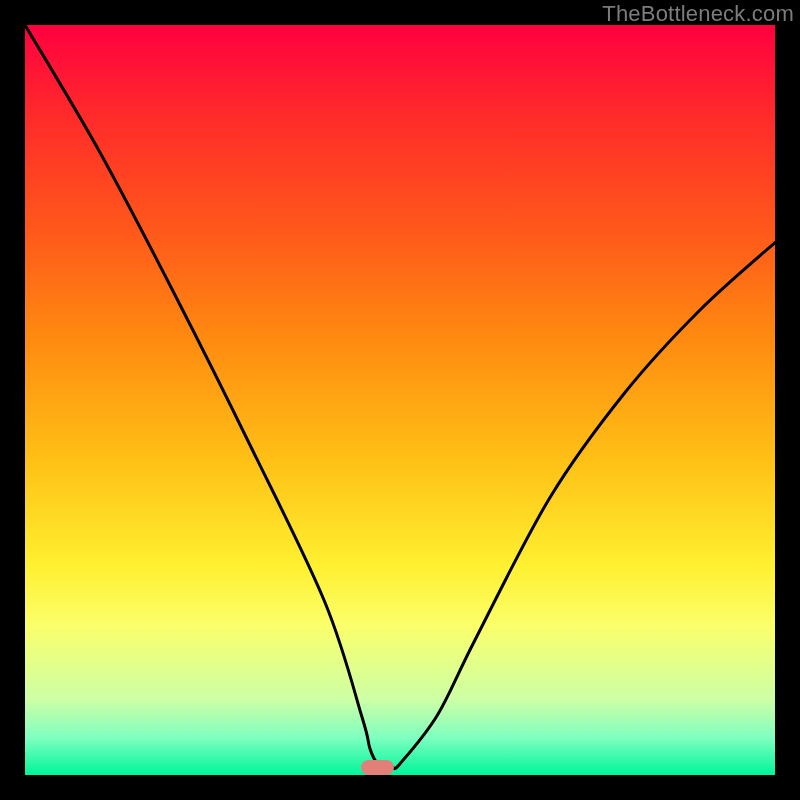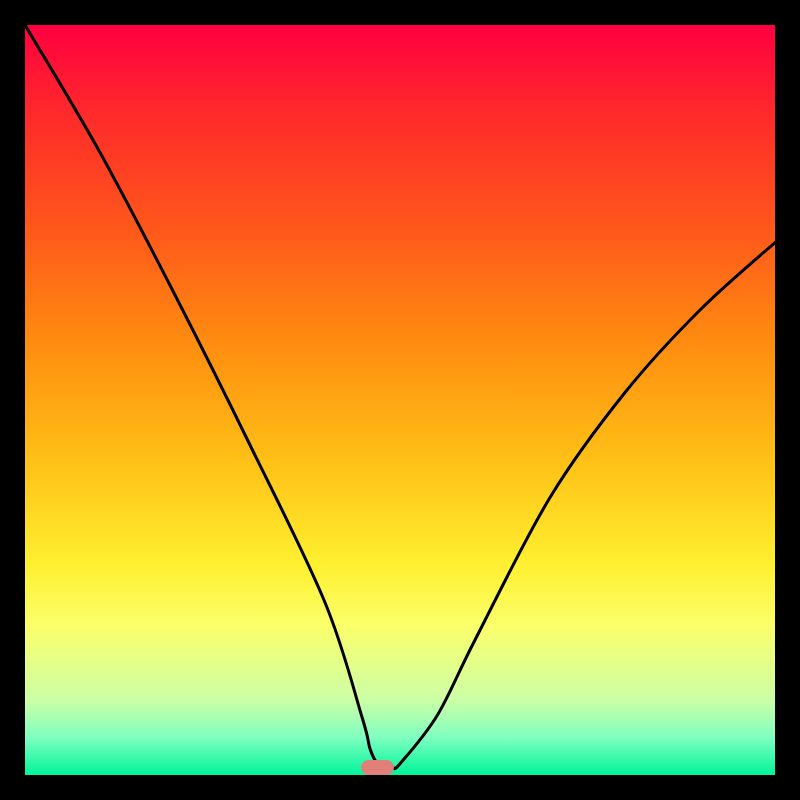--- a/index.html
+++ b/index.html
@@ -57,20 +57,21 @@
   .pill {
     position: absolute;
     border-radius: 999px;
     background: #e08079;
   }
 </style>
 </head>
 <body>
 
 <div class="frame">
+  <div class="watermark">TheBottleneck.com</div>
 
   <div class="plot">
     <svg class="curve" viewBox="0 0 750 750" preserveAspectRatio="none">
       <path id="curve-path" fill="none" stroke="#000" stroke-width="3" stroke-linecap="round" stroke-linejoin="round" d="M 0 0 C 12.5 21.25, 50 82.5, 75 127.5 C 100 172.5, 125 221.25, 150 270 C 175 318.75, 200 368.75, 225 420 C 250 471.25, 281.25 531.875, 300 577.5 C 318.75 623.125, 330 669.375, 337.5 693.75 C 345 718.125, 342.5 716.25, 345 723.75 C 347.5 731.25, 350 735.625, 352.5 738.75 C 355 741.875, 357.5 741.875, 360 742.5 C 362.5 743.125, 365 743.125, 367.5 742.5 C 370 741.875, 367.5 747.5, 375 738.75 C 382.5 730, 400.00000000000006 710.625, 412.50000000000006 690 C 425.00000000000006 669.375, 431.25 651.25, 450 615 C 468.75 578.75, 500 513.75, 525 472.5 C 550 431.25, 575 398.75, 600 367.5 C 625 336.25, 650 310, 675 285 C 700 260, 737.5 228.75, 750 217.5"></path>
     </svg>
     <div id="optimal-pill" class="pill" style="width: 33.75px; height: 15px; left: 335.625px; top: 735px; background: rgb(224, 128, 121);"></div>
   </div>
 </div>
 
 </body></html>

